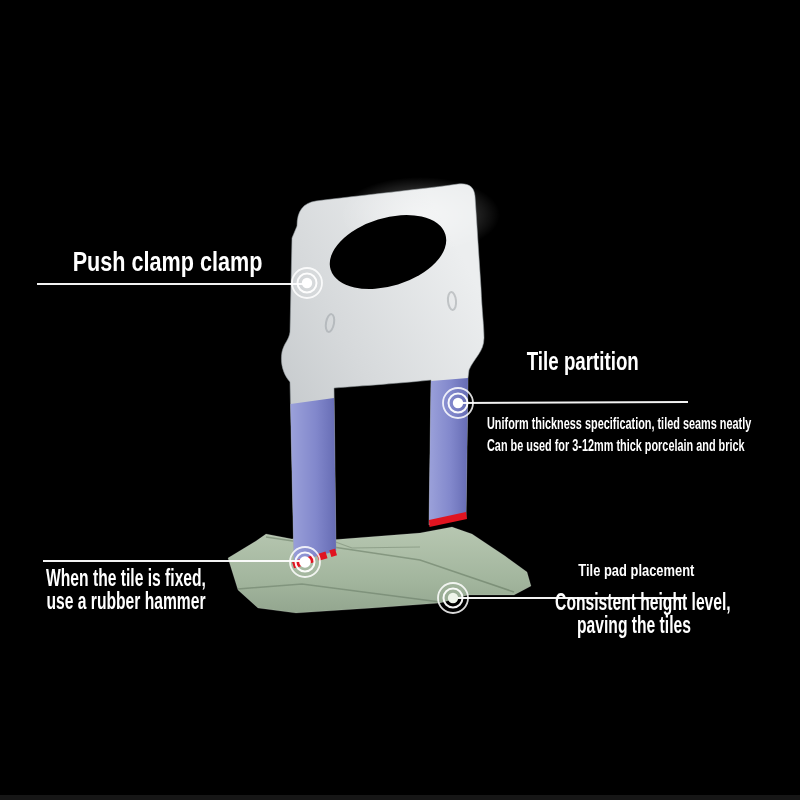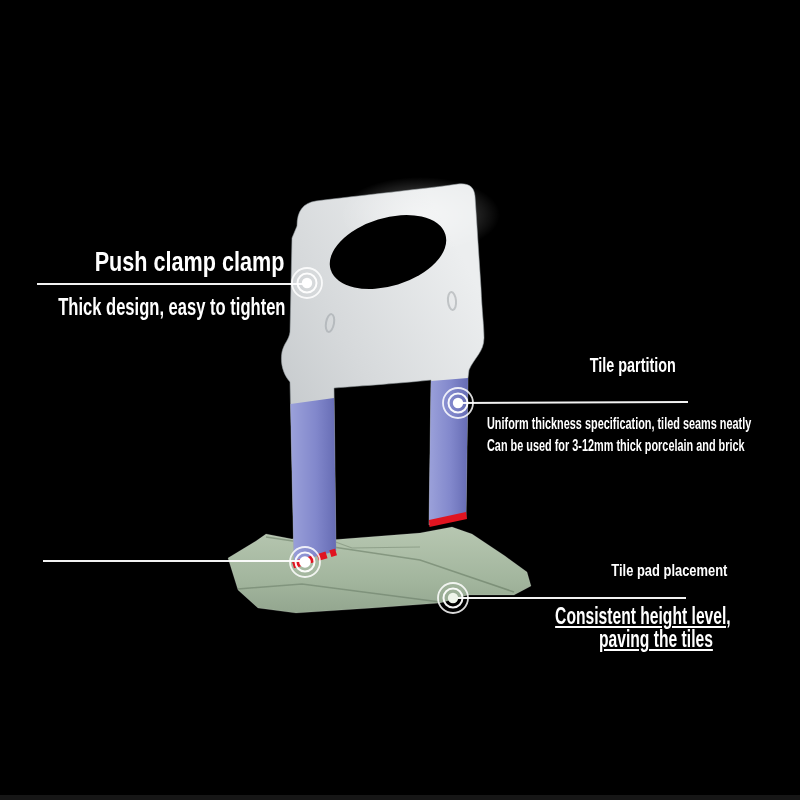--- a/index.html
+++ b/index.html
@@ -6,39 +6,39 @@
   .stage{
     position:relative;width:800px;height:800px;overflow:hidden;
     background:#000;
     font-family:"Liberation Sans", sans-serif;
   }
   .stage svg{position:absolute;left:0;top:0;}
   .ann{position:absolute;color:#fff;white-space:nowrap;}
   .ann .ln{display:block;}
   .ttl{font-weight:700;}
   .sub{font-weight:700;}
-  .ctr{text-align:right;}
+  .ctr{text-align:center;}
   .sx span, .sx .ln{display:inline-block;}
   
   .sq{display:inline-block;}
   .o-c{transform-origin:50% 50%;}
   .s80{transform:scaleX(.80);}
   .s76{transform:scaleX(.76);}
   .s72{transform:scaleX(.72);}
   .s70{transform:scaleX(.70);}
   .t1-title{left:28px;top:247px;width:280px;font-size:27px;}
   .t1-sub{left:14px;top:294px;width:296px;font-size:23px;}
-  .t2-title{left:473px;top:354px;width:220px;font-size:20px;}
+  .t2-title{left:473px;top:346px;width:220px;font-size:26px;}
   .t2-desc{left:487px;top:413px;font-size:17px;line-height:22px;font-weight:700;}
   .t2-desc .ln{transform-origin:0 50%;transform:scaleX(.64);}
   .t3-title{left:10px;top:508px;width:260px;font-size:28px;}
   .t3-sub{left:0px;top:567px;width:252px;font-size:23px;line-height:23px;}
   .t3-sub .ln{transform-origin:50% 50%;transform:scaleX(.68);}
   .t4-title{left:526px;top:561px;width:220px;font-size:17px;}
-  .t4-sub{left:518px;top:605px;width:232px;font-size:23px;line-height:23px;text-decoration:underline;}
+  .t4-sub{left:518px;top:591px;width:232px;font-size:23px;line-height:23px;}
   .t4-sub .ln{transform-origin:50% 50%;transform:scaleX(.68);}
   .bottom-edge{position:absolute;left:0;bottom:0;width:800px;height:5px;background:#161616;}
 </style>
 </head>
 <body>
 
 <div class="stage">
 
   <svg width="800" height="800" viewBox="0 0 800 800">
     <defs>
@@ -117,32 +117,33 @@
     <g>
       <circle cx="453" cy="598" r="15" fill="none" stroke="#ffffff" stroke-width="1.8" opacity="0.85"></circle>
       <circle cx="453" cy="598" r="9.5" fill="none" stroke="#ffffff" stroke-width="2" opacity="0.95"></circle>
       <circle cx="453" cy="598" r="5.2" fill="#eef4ea"></circle>
     </g>
   </svg>
 
   <div class="ann ttl ctr sx t1-title">
     <span class="sq o-c s80">Push clamp clamp</span>
   </div>
-  <div class="ann sub ctr sx t1-sub">
-    <span class="sq o-c s72">Thick design, easy to tighten</span>
-  </div>
 
   <div class="ann ttl ctr sx t2-title">
     <span class="sq o-c s72">Tile partition</span>
   </div>
   <div class="ann t2-desc">
     <span class="ln">Uniform thickness specification, tiled seams neatly</span>
     <span class="ln">Can be used for 3-12mm thick porcelain and brick</span>
   </div>
 
+  <div class="ann sub ctr t3-sub">
+    <span class="ln">When the tile is fixed,</span>
+    <span class="ln">use a rubber hammer</span>
+  </div>
 
   <div class="ann ttl ctr sx t4-title">
     <span class="sq o-c s76">Tile pad placement</span>
   </div>
   <div class="ann sub ctr t4-sub">
     <span class="ln">Consistent height level,</span>
     <span class="ln">paving the tiles</span>
   </div>
 
   <div class="bottom-edge"></div>

